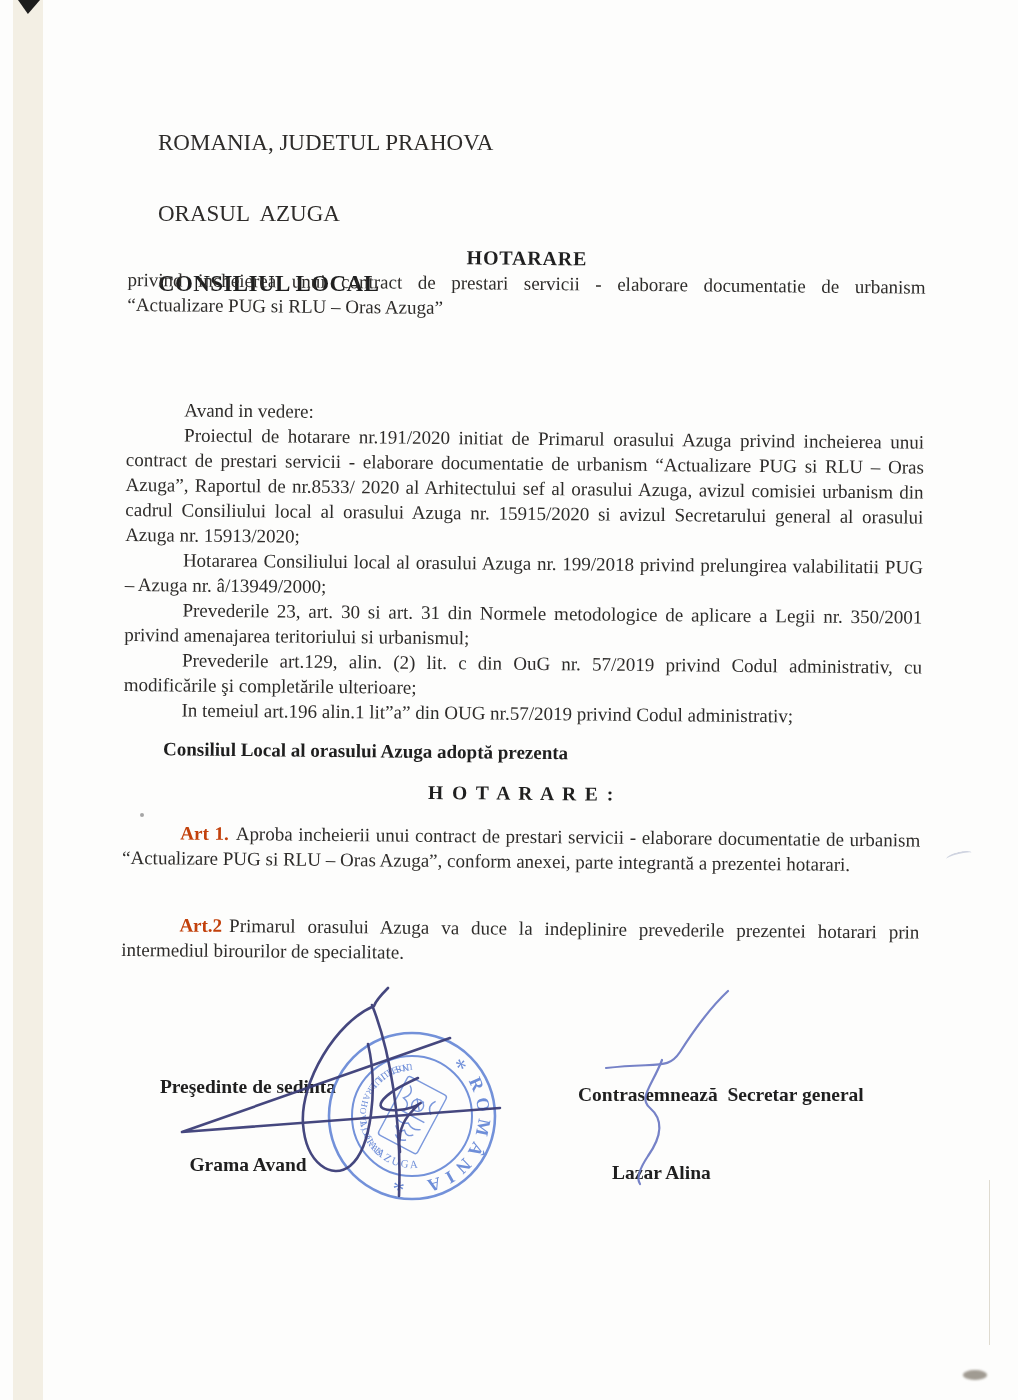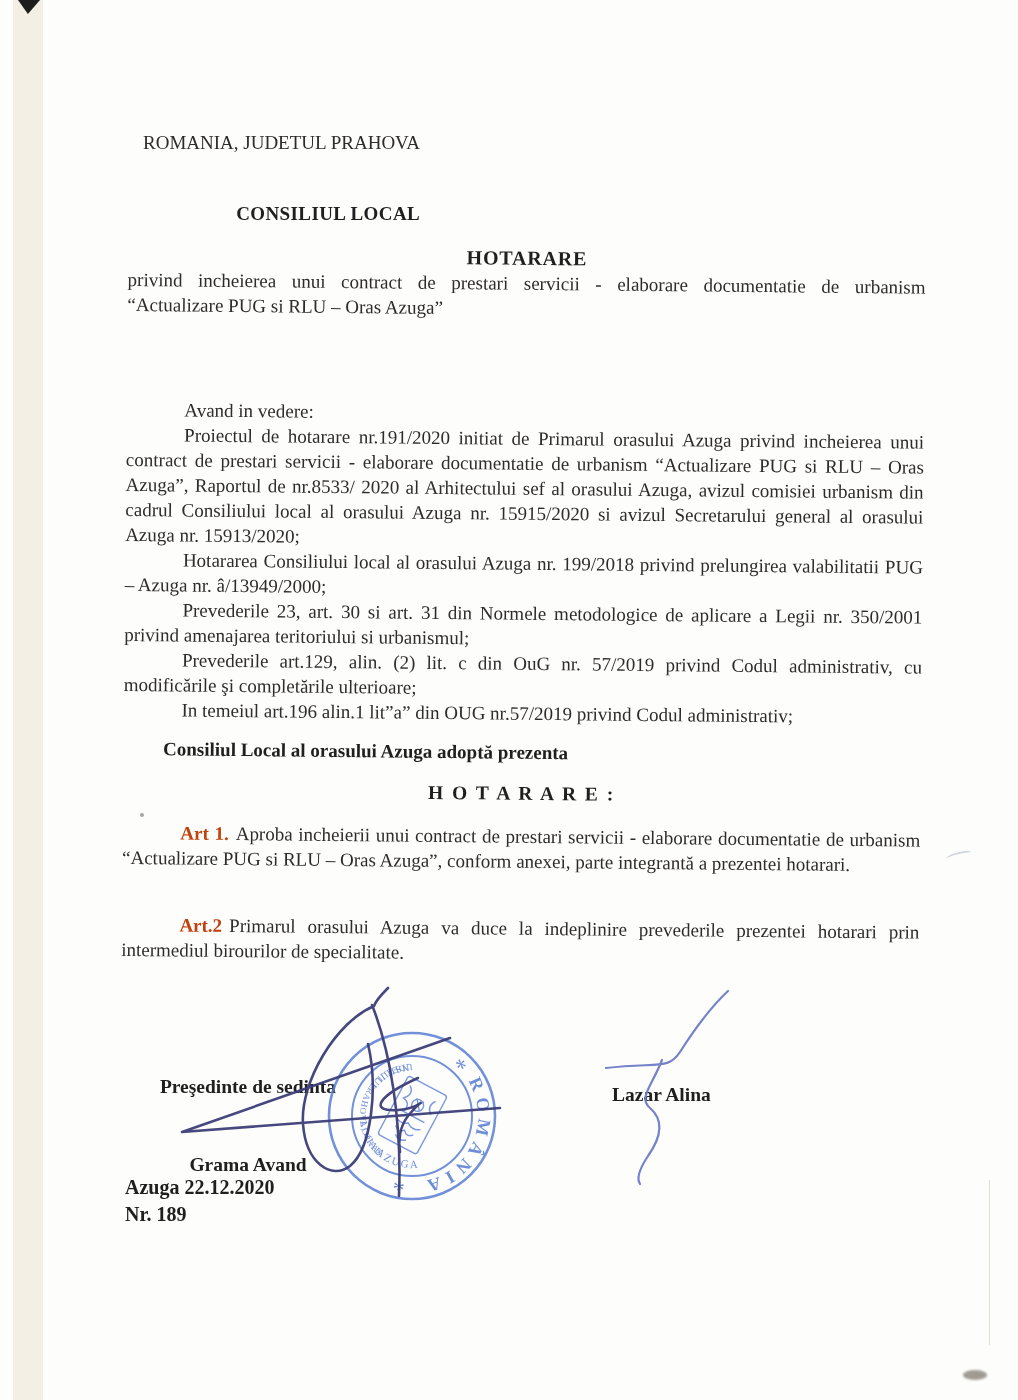--- a/index.html
+++ b/index.html
@@ -43,24 +43,23 @@
     transform: rotate(-14deg); opacity: .45; border-radius: 50%;
   }
   .speck-dot {
     position: absolute; left: 140px; top: 813px;
     width: 4px; height: 4px; border-radius: 50%;
     background: #6a6a6a; opacity: .6;
   }
 
   
   .letterhead {
-    position: absolute; left: 143px; top: 84px;
-    font-size: 19px; line-height: 23.5px;
+    position: absolute; left: 158px; top: 84px;
+    font-size: 23px; line-height: 23.5px;
     white-space: pre;
-    text-align: right;
   }
   .letterhead .org { font-weight: bold; color: #1f1f1f; letter-spacing: .4px; }
 
   
   .doc-column {
     position: absolute; left: 128px; top: 242px; width: 798px;
     transform: rotate(.55deg); transform-origin: top left;
     font-size: 19px; line-height: 25px;
   }
   .doc-title {
@@ -115,20 +114,21 @@
 
   <div class="edge-strip"></div>
   <div class="corner-wedge"></div>
   <div class="speck-br"></div>
   <div class="scan-vline"></div>
   <div class="mark-tilde"></div>
   <div class="speck-dot"></div>
 
   <div class="letterhead">
     <div>ROMANIA, JUDETUL PRAHOVA</div>
+    <div>ORASUL  AZUGA</div>
     <div class="org">CONSILIUL LOCAL</div>
   </div>
 
   <div class="doc-column">
     <div class="doc-title">HOTARARE</div>
     <div class="subject1">privind incheierea unui contract de prestari servicii - elaborare documentatie de urbanism</div>
     <div class="subject2">“Actualizare PUG si RLU – Oras Azuga”</div>
 
     <div class="preamble">
       <p>Avand in vedere:</p>
@@ -145,20 +145,21 @@
     <p class="article"><b>Art 1.</b><span class="art-text">Aproba incheierii unui contract de prestari servicii - elaborare documentatie de urbanism “Actualizare PUG si RLU – Oras Azuga”, conform anexei, parte integrantă a prezentei hotarari.</span></p>
     <p class="article"><b>Art.2</b><span class="art-text">Primarul orasului Azuga va duce la indeplinire prevederile prezentei hotarari prin intermediul birourilor de specialitate.</span></p>
   </div>
 
   <div class="sign-president">
     <div>Preşedinte de sedinta</div>
     <div>Grama Avand</div>
   </div>
 
   <div class="sign-secretary">
+    <div>Contrasemnează  Secretar general</div>
     <div class="name">Lazar Alina</div>
   </div>
 
   <svg class="stamp-svg" width="188" height="195" viewBox="0 0 188 195">
     <g stroke="#5b7fd4" fill="none" opacity="0.85">
       <circle cx="94" cy="96" r="83" stroke-width="2.6"></circle>
       <circle cx="94" cy="96" r="60" stroke-width="2"></circle>
     </g>
     <defs>
       <path id="cw66" d="M 94,96 m -66,0 a 66,66 0 1,1 132,0 a 66,66 0 1,1 -132,0"></path>
@@ -204,18 +205,14 @@
     </g>
   </svg>
 
   <svg class="ink-secretary" width="170" height="210" viewBox="0 0 170 210">
     <g stroke="#6f7cc5" stroke-width="2.2" fill="none" stroke-linecap="round" stroke-linejoin="round" opacity="0.95">
       <path d="M138,11 C122,26 104,50 90,72 C78,90 70,82 16,88"></path>
       <path d="M72,80 C62,106 48,118 60,128 C74,140 72,156 58,176 C50,188 46,198 50,204"></path>
     </g>
   </svg>
 
-  <div class="footer-block">
-    <div>Azuga 22.12.2020</div>
-    <div>Nr. 189</div>
-  </div>
 
 </div>
 
 </body></html>

